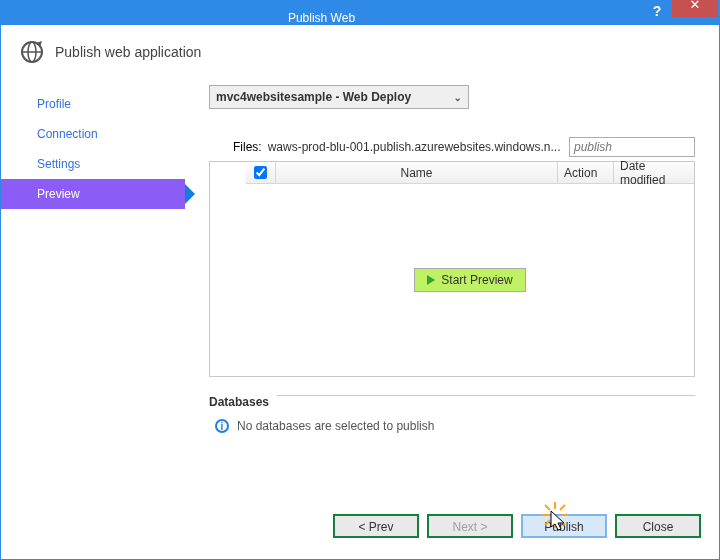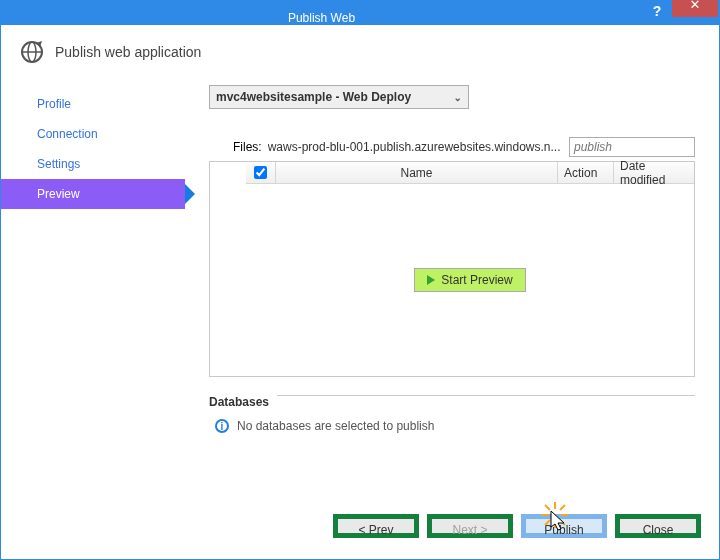--- a/index.html
+++ b/index.html
@@ -211,21 +211,21 @@
     border-top: none;
     display:flex;
     justify-content:flex-end;
     align-items:center;
     padding: 0 18px 14px 0;
     gap: 8px;
   }
   .btn {
     width: 86px;
     height: 24px;
-    border: 5px solid #15803d;
+    border: 2px solid #15803d;
     background: #e9e9e9;
     text-align:center;
     line-height:22px;
     cursor:pointer;
     font-size:12px;
     color:#333;
   }
   .btn.disabled { color:#a0a0a0; cursor:default; }
   .btn.default { background:#d7e8f8; border-color:#7eb4ea; position:relative; }
   .cursor {

